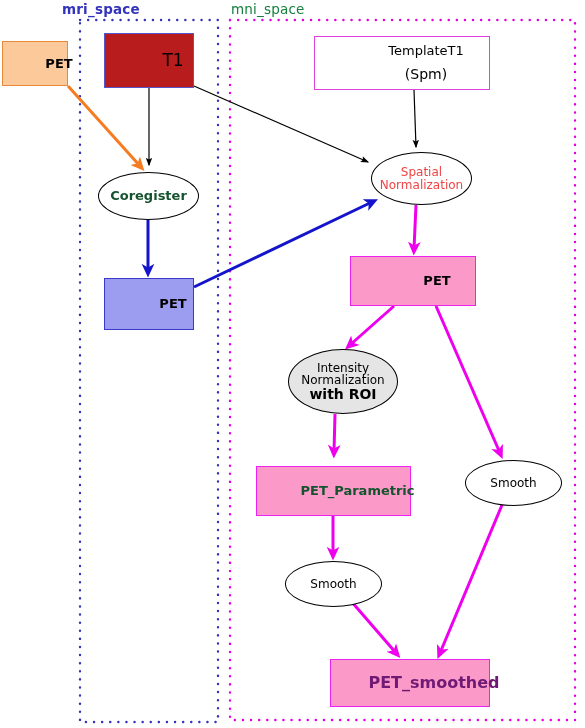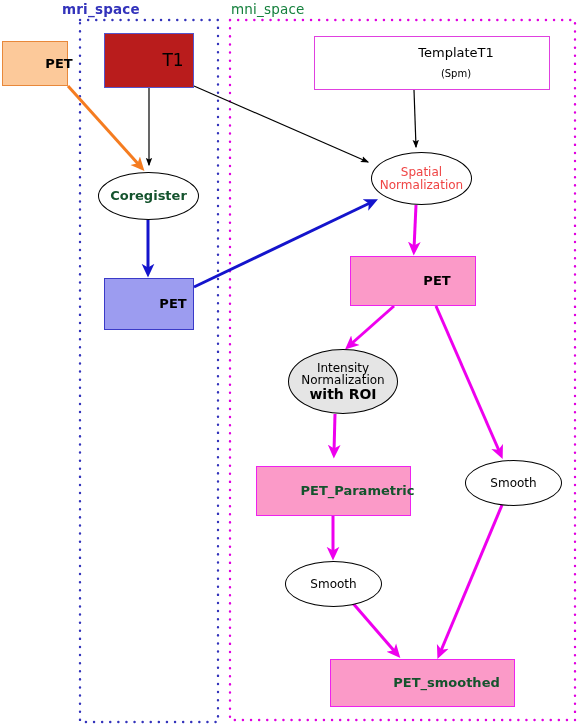--- a/index.html
+++ b/index.html
@@ -11,21 +11,21 @@
   svg.layer{position:absolute;left:0;top:0;width:585px;height:728px;}
   .cluster-label{
     position:absolute;font-size:13.5px;letter-spacing:0.2px;white-space:nowrap;
   }
   .node{position:absolute;display:flex;align-items:center;justify-content:center;
         text-align:center;box-sizing:border-box;}
   .node .lbl{line-height:1.05;}
   .box{border-style:solid;border-width:1.6px;padding-left:48px;}
   .ellipse-node{border:1.3px solid #000000;border-radius:50%;background:#ffffff;}
   .t-bold{font-weight:bold;}
-  .sub{font-size:10px;display:block;margin-top:9px;}
+  .sub{font-size:14px;display:block;margin-top:9px;}
 </style>
 </head>
 <body>
 
 <div id="canvas">
     <svg class="layer" viewBox="0 0 585 728">
       <rect x="80" y="20" width="138" height="702" fill="none" stroke="#3333bb" stroke-width="2.4" stroke-linecap="round" stroke-dasharray="0.1 8"></rect>
       <rect x="230" y="20" width="345" height="700" fill="none" stroke="#e000e0" stroke-width="2.4" stroke-linecap="round" stroke-dasharray="0.1 8"></rect>
     </svg>
     <div class="cluster-label" style="left: 62px; top: 1px; color: rgb(51, 51, 187); font-weight: bold;">mri_space</div>
@@ -58,21 +58,21 @@
       <path d="M 333,509 L 333,554" fill="none" stroke="#ee00ee" stroke-width="3" marker-end="url(##ee00ee-b)"></path>
       <path d="M 351,601 L 396,653" fill="none" stroke="#ee00ee" stroke-width="3" marker-end="url(##ee00ee-b)"></path>
       <path d="M 502,505 L 440,653" fill="none" stroke="#ee00ee" stroke-width="3" marker-end="url(##ee00ee-b)"></path>
     </svg>
     <div class="node box" style="left: 2px; top: 41px; width: 66px; height: 45px; background: rgb(252, 201, 154); color: rgb(0, 0, 0); font-size: 13px; border-color: rgb(232, 136, 58);">
       <div class="lbl t-bold"><span>PET</span></div>
     </div>
     <div class="node box" style="left: 104px; top: 33px; width: 90px; height: 55px; background: #b91c1c; color: rgb(0, 0, 0); font-size: 17px; border-color: rgb(85, 85, 204);">
       <div class="lbl"><span>T1</span></div>
     </div>
-    <div class="node box" style="left: 314px; top: 36px; width: 236px; height: 54px; background: rgb(255, 255, 255); color: rgb(0, 0, 0); font-size: 13px; border-color: rgb(224, 64, 224);">
+    <div class="node box" style="left: 314px; top: 36px; width: 176px; height: 54px; background: rgb(255, 255, 255); color: rgb(0, 0, 0); font-size: 13px; border-color: rgb(224, 64, 224);">
       <div class="lbl"><span>TemplateT1</span><span class="sub">(Spm)</span></div>
     </div>
     <div class="node ellipse-node" style="left: 98px; top: 172px; width: 101px; height: 48px; background: rgb(255, 255, 255); color: #14532d; font-size: 13px;">
       <div class="lbl t-bold"><span>Coregister</span></div>
     </div>
     <div class="node ellipse-node" style="left: 371px; top: 152px; width: 101px; height: 53px; background: rgb(255, 255, 255); color: #ef4444; font-size: 12px;">
       <div class="lbl"><span>Spatial Normalization</span></div>
     </div>
     <div class="node box" style="left: 104px; top: 278px; width: 90px; height: 52px; background: rgb(156, 156, 240); color: rgb(0, 0, 0); font-size: 13px; border-color: rgb(58, 58, 200);">
       <div class="lbl t-bold"><span>PET</span></div>
@@ -85,16 +85,16 @@
     </div>
     <div class="node box" style="left: 256px; top: 459px; width: 155px; height: 50px; background: rgb(251, 154, 200); color: #14532d; font-size: 13px; border-color: rgb(238, 34, 238); margin-top: 7px;">
       <div class="lbl t-bold"><span>PET_Parametric</span></div>
     </div>
     <div class="node ellipse-node" style="left: 465px; top: 460px; width: 97px; height: 46px; background: rgb(255, 255, 255); color: rgb(0, 0, 0); font-size: 12px;">
       <div class="lbl"><span>Smooth</span></div>
     </div>
     <div class="node ellipse-node" style="left: 285px; top: 561px; width: 97px; height: 46px; background: rgb(255, 255, 255); color: rgb(0, 0, 0); font-size: 12px;">
       <div class="lbl"><span>Smooth</span></div>
     </div>
-    <div class="node box" style="left: 330px; top: 659px; width: 185px; height: 48px; background: rgb(251, 154, 200); color: #14532d; font-size: 13px; border-color: rgb(238, 34, 238);">
+    <div class="node box" style="left: 330px; top: 659px; width: 160px; height: 48px; background: rgb(251, 154, 200); color: #701a75; font-size: 16px; border-color: rgb(238, 34, 238);">
       <div class="lbl t-bold"><span>PET_smoothed</span></div>
     </div>
   </div>
 
 </body></html>

